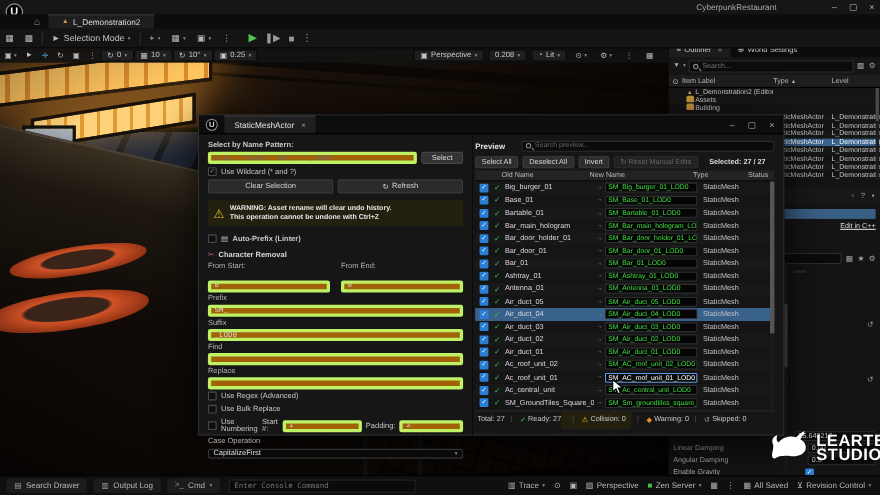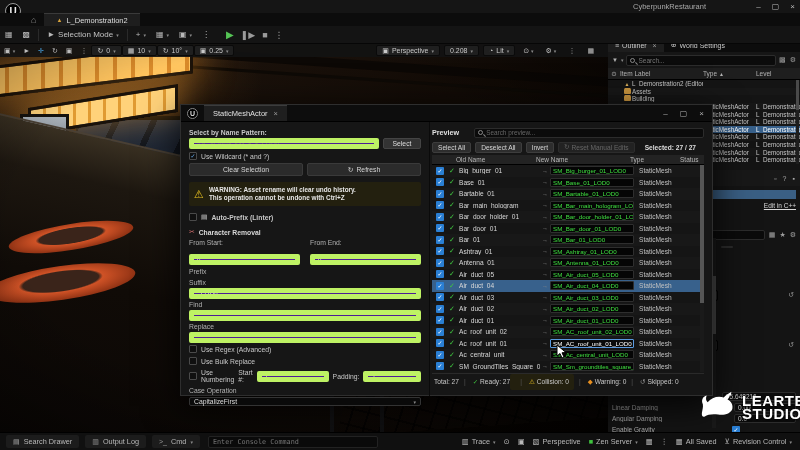--- a/index.html
+++ b/index.html
@@ -127,21 +127,21 @@
 .dlgtitle{height:17px;background:#0d0d0d;display:flex;align-items:center;border-bottom:1px solid #000}
 .dlglogo{width:11px;height:11px;border-radius:50%;background:#000;border:1px solid #888;color:#ddd;font-size:7px;font-weight:bold;text-align:center;line-height:10px;margin:0 6px}
 .dlgtab{height:16px;background:#1f1f1f;border-top:1px solid #3c3c3c;display:flex;align-items:center;gap:6px;padding:0 9px;font-size:7.5px;color:#e0e0e0}
 .dlgtab .x{color:#9a9a9a}
 .dlgwin{margin-left:auto;display:flex;gap:12px;padding-right:8px;font-size:8px;color:#b0b0b0}
 .dlgbody{display:flex;height:274px}
 .lpane{width:248px;padding:5px 8px;display:flex;flex-direction:column}
 .rpane{width:281px;padding:4px 6px 0 2px;display:flex;flex-direction:column;position:relative;border-left:1px solid #0a0a0a}
 .flabel{font-size:6.8px;color:#c8c8c8;font-weight:bold;margin:2px 0 2px}
 .flabel.plain{font-weight:normal;color:#b2b2b2}
-.inp{height:11px;background:#4c1d95;border:5px solid #bef264;border-radius:2px;color:#ddd;font-size:6.8px;padding:0 3px;width:100%;font-family:Liberation Serif, serif}
+.inp{height:11px;background:#a16207;border:3px solid #bef264;border-radius:2px;color:#ddd;font-size:6.8px;padding:0 3px;width:100%;font-family:Liberation Mono, monospace}
 .inp::placeholder{color:#666}
 .row{display:flex;align-items:center;gap:4px}
 .selbtn{width:38px;height:11px;background:#333;border:1px solid #444;border-radius:2px;color:#ddd;font-size:6.8px;text-align:center;line-height:10px;flex:none}
 .cbrow{display:flex;align-items:center;gap:4px;margin:3px 0;font-size:6.8px;color:#c8c8c8}
 .cb{width:8px;height:8px;background:#101010;border:1px solid #4a4a4a;border-radius:1px;flex:none;text-align:center;line-height:7px;font-size:6px;color:#6ab0f3}
 .btn2{flex:1;height:13px;background:#2b2b2b;border:1px solid #3a3a3a;border-radius:2px;color:#d6d6d6;font-size:6.8px;display:flex;align-items:center;justify-content:center;gap:3px}
 .warn{display:flex;gap:5px;background:#23200f;border-radius:2px;padding:4px 5px;margin:4px 0;align-items:center}
 .warn .tri{color:#e8c020;font-size:11px}
 .warn .wl{font-size:6.4px;font-weight:bold;color:#e6e6e6;line-height:8px}
 .sechdr{display:flex;align-items:center;gap:4px;font-size:6.8px;font-weight:bold;color:#d8d8d8;margin:4px 0 1px}
@@ -595,20 +595,21 @@
           <div>
             <div class="flabel plain">From Start:</div>
             <input class="inp" value="0" style="">
           </div>
           <div>
             <div class="flabel plain">From End:</div>
             <input class="inp" value="0" style="">
           </div>
         </div>
         <div class="flabel plain">Prefix</div>
+        <input class="inp" value="SM_" style="">
         <div class="flabel plain">Suffix</div>
         <input class="inp" value="_LOD0" style="">
         <div class="flabel plain">Find</div>
         <input class="inp" style="">
         <div class="flabel plain">Replace</div>
         <input class="inp" style="">
         <div class="cbrow" style="margin:2px 0">
           <span class="cb"></span>
           <span>Use Regex (Advanced)</span>
         </div>

